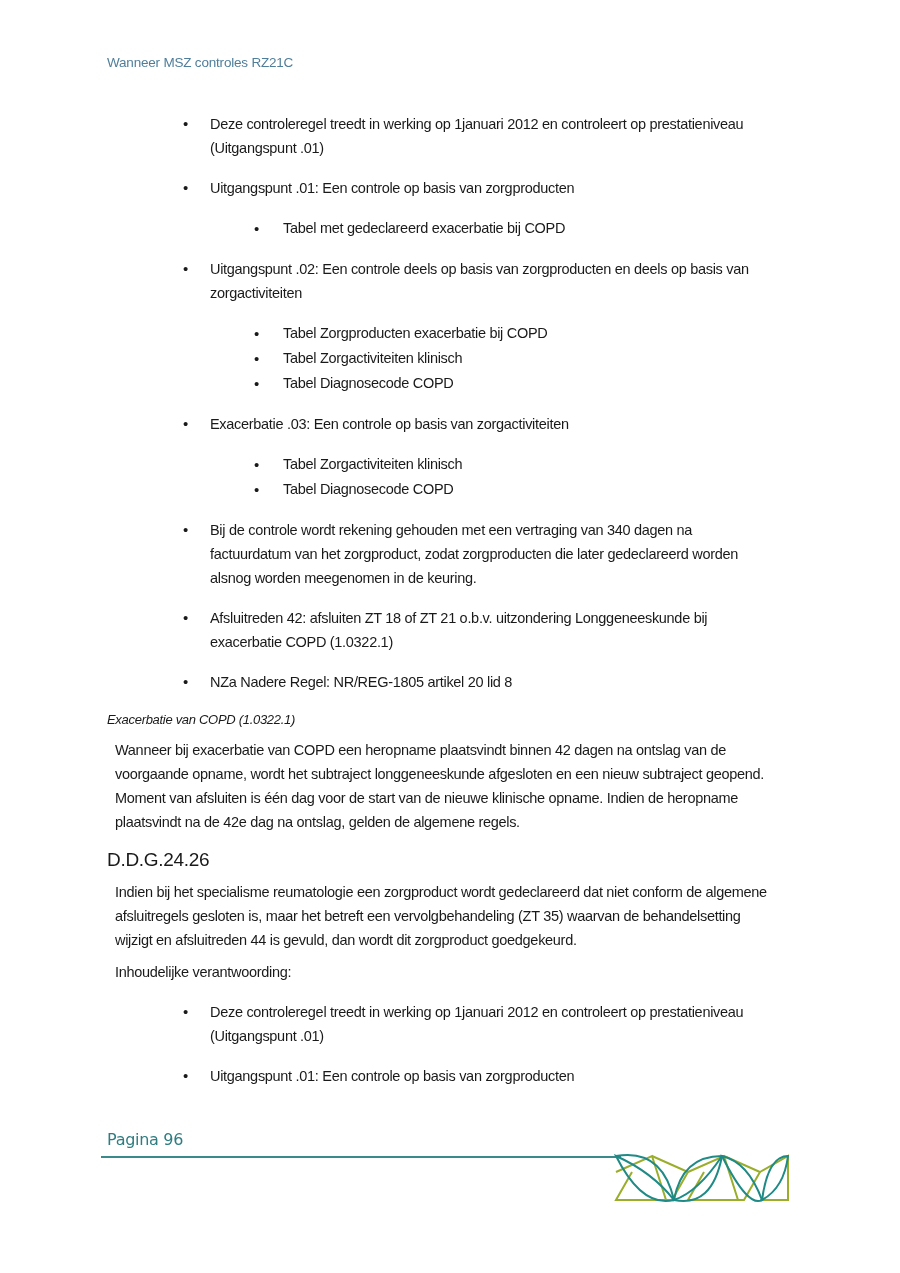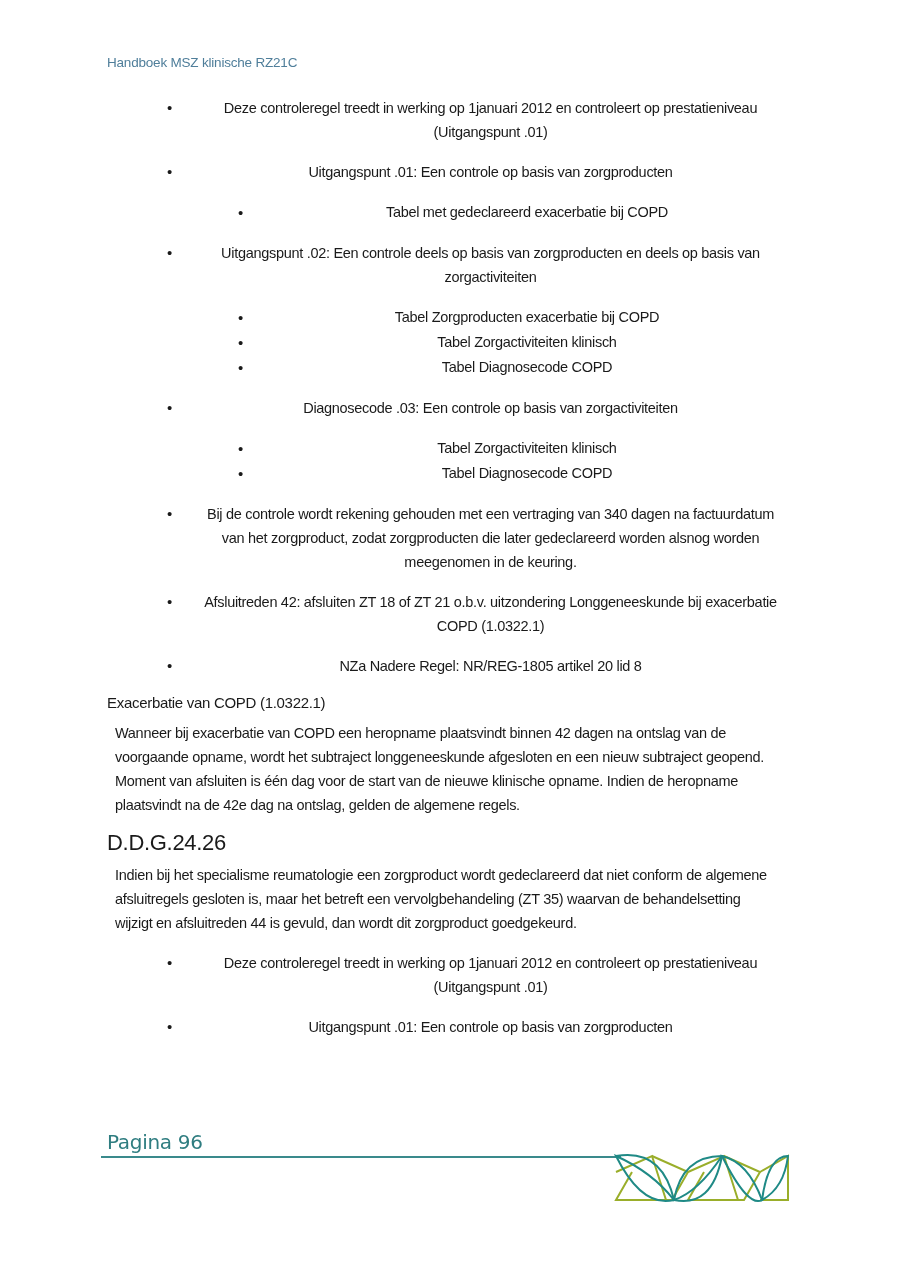--- a/index.html
+++ b/index.html
@@ -1,64 +1,65 @@
 <!DOCTYPE html>
 <html><head>
 <meta charset="utf-8">
 <style>
   html, body { margin: 0; padding: 0; background: #ffffff; }
   body { width: 900px; height: 1273px; position: relative; overflow: hidden;
          font-family: "Liberation Sans", sans-serif; color: #1a1a1a; }
   .header { position: absolute; left: 107px; top: 55px; font-size: 13.5px; color: #4f7e9a; letter-spacing: -0.2px; }
   .content { position: absolute; left: 107px; top: 96px; width: 680px; font-size: 14.5px; line-height: 24px; letter-spacing: -0.3px; }
-  ul { list-style: none; margin: 0; padding: 0; text-align: center; }
+  ul { list-style: none; margin: 16px; padding: 0; }
   .b1 { position: relative; padding-left: 87px; }
   .b1::before { content: "•"; position: absolute; left: 60px; top: 0; font-size: 15px; }
   .b2 { position: relative; padding-left: 160px; line-height: 25px; }
   .b2::before { content: "•"; position: absolute; left: 131px; top: 0; font-size: 15px; }
   .gap16 { margin-top: 16px; }
   .gap14 { margin-top: 14px; }
-  .italic-head { font-size: 15px; margin-top: 15px; line-height: 20px; }
+  .italic-head { font-style: italic; font-size: 13px; margin-top: 15px; line-height: 20px; }
   .para { margin: 8px; }
-  h2 { font-weight: normal; font-size: 22px; margin: 14px 0 4px 0; letter-spacing: -0.3px; }
-  .footer-label { position: absolute; left: 107px; top: 1130px; font-size: 20px; color: #2f7d80; font-family: "DejaVu Sans", sans-serif; letter-spacing: -0.3px; }
+  h2 { font-weight: normal; font-size: 19px; margin: 14px 0 4px 0; letter-spacing: -0.3px; }
+  .footer-label { position: absolute; left: 107px; top: 1130px; font-size: 16px; color: #2f7d80; font-family: "DejaVu Sans", sans-serif; letter-spacing: -0.3px; }
   .footer-line { position: absolute; left: 101px; top: 1156px; width: 520px; height: 2px; background: #3a8a8c; }
   .footer-ornament { position: absolute; left: 612px; top: 1152px; }
 </style>
 </head>
 <body>
 
-<div class="header">Handboek MSZ klinische RZ21C</div>
+<div class="header">Wanneer MSZ controles RZ21C</div>
 
 <div class="content">
   <ul>
     <li class="b1">Deze controleregel treedt in werking op 1januari 2012 en controleert op prestatieniveau (Uitgangspunt .01)</li>
 
     <li class="b1 gap16">Uitgangspunt .01: Een controle op basis van zorgproducten</li>
     <li class="b2 gap16">Tabel met gedeclareerd exacerbatie bij COPD</li>
 
     <li class="b1 gap16">Uitgangspunt .02: Een controle deels op basis van zorgproducten en deels op basis van zorgactiviteiten</li>
     <li class="b2 gap16">Tabel Zorgproducten exacerbatie bij COPD</li>
     <li class="b2">Tabel Zorgactiviteiten klinisch</li>
     <li class="b2">Tabel Diagnosecode COPD</li>
 
-    <li class="b1 gap16">Diagnosecode .03: Een controle op basis van zorgactiviteiten</li>
+    <li class="b1 gap16">Exacerbatie .03: Een controle op basis van zorgactiviteiten</li>
     <li class="b2 gap16">Tabel Zorgactiviteiten klinisch</li>
     <li class="b2">Tabel Diagnosecode COPD</li>
 
     <li class="b1 gap16">Bij de controle wordt rekening gehouden met een vertraging van 340 dagen na factuurdatum van het zorgproduct, zodat zorgproducten die later gedeclareerd worden alsnog worden meegenomen in de keuring.</li>
     <li class="b1 gap16">Afsluitreden 42: afsluiten ZT 18 of ZT 21 o.b.v. uitzondering Longgeneeskunde bij exacerbatie COPD (1.0322.1)</li>
     <li class="b1 gap16">NZa Nadere Regel: NR/REG-1805 artikel 20 lid 8</li>
   </ul>
 
   <div class="italic-head">Exacerbatie van COPD (1.0322.1)</div>
   <p class="para">Wanneer bij exacerbatie van COPD een heropname plaatsvindt binnen 42 dagen na ontslag van de voorgaande opname, wordt het subtraject longgeneeskunde afgesloten en een nieuw subtraject geopend. Moment van afsluiten is één dag voor de start van de nieuwe klinische opname. Indien de heropname plaatsvindt na de 42e dag na ontslag, gelden de algemene regels.</p>
 
   <h2>D.D.G.24.26</h2>
   <p class="para">Indien bij het specialisme reumatologie een zorgproduct wordt gedeclareerd dat niet conform de algemene afsluitregels gesloten is, maar het betreft een vervolgbehandeling (ZT 35) waarvan de behandelsetting wijzigt en afsluitreden 44 is gevuld, dan wordt dit zorgproduct goedgekeurd.</p>
+  <p class="para gap14">Inhoudelijke verantwoording:</p>
 
   <ul>
     <li class="b1 gap16">Deze controleregel treedt in werking op 1januari 2012 en controleert op prestatieniveau (Uitgangspunt .01)</li>
     <li class="b1 gap16">Uitgangspunt .01: Een controle op basis van zorgproducten</li>
   </ul>
 </div>
 
 <div class="footer-label">Pagina 96</div>
 <div class="footer-line"></div>
 <div class="footer-ornament">

